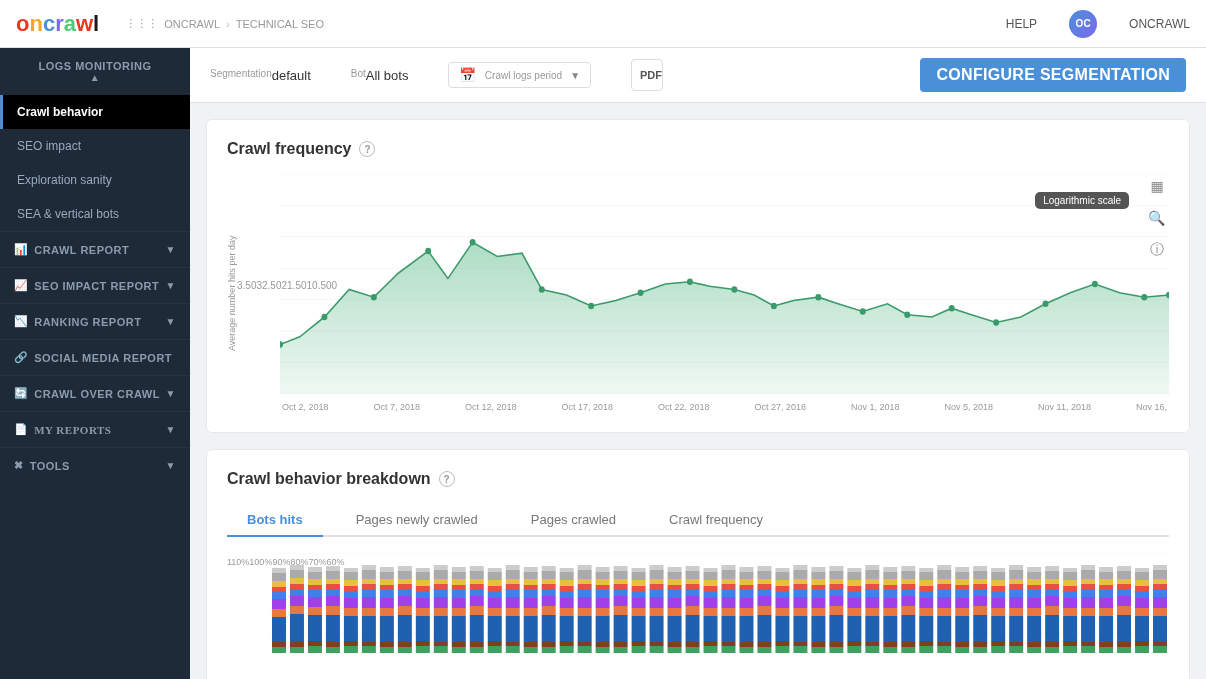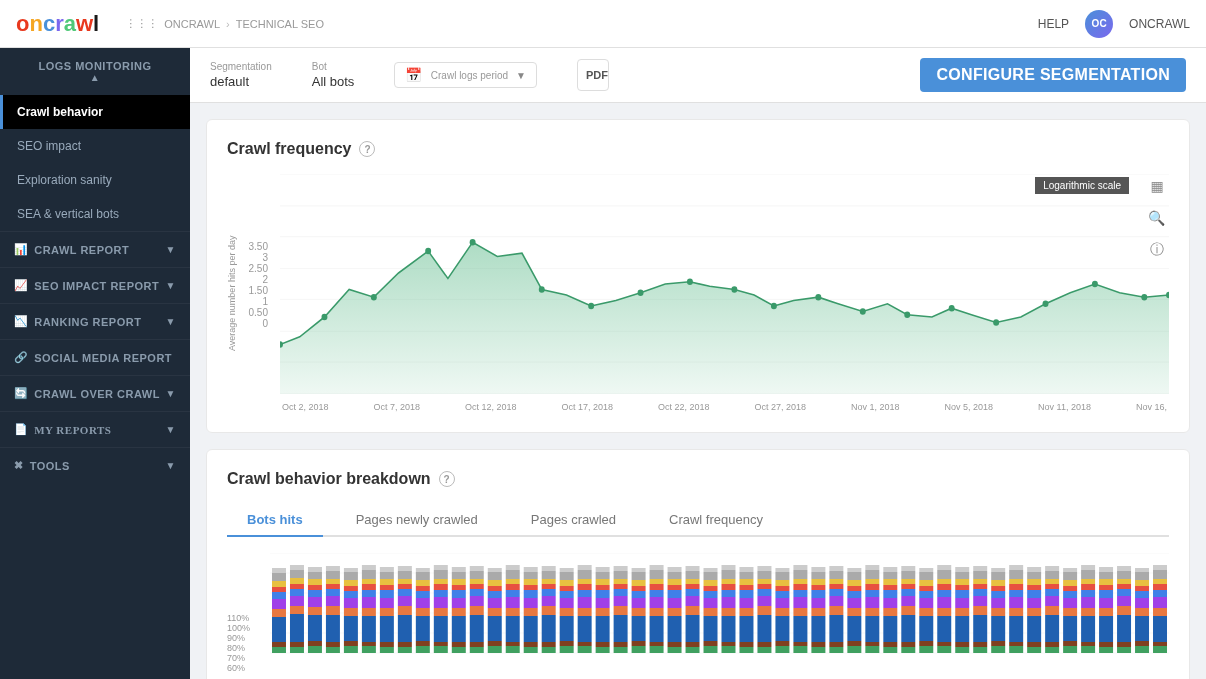--- a/index.html
+++ b/index.html
@@ -20,21 +20,21 @@
     .logo { font-size: 22px; font-weight: 800; color: #1a1a1a; }
     .logo span.o { color: #e8391e; }
     .logo span.n { color: #f5a623; }
     .logo span.c { color: #4a90d9; }
     .logo span.r { color: #7b68ee; }
     .logo span.a { color: #50c878; }
     .logo span.w { color: #e8391e; }
     .logo span.l { color: #1a1a1a; }
     .breadcrumb { display: flex; align-items: center; gap: 6px; font-size: 11px; color: #999; margin-left: 16px; }
     .breadcrumb-sep { color: #bbb; }
-    .topbar-right { display: flex; align-items: center; gap: 16px; font-size: 12px; color: #555; text-align: center; }
+    .topbar-right { display: flex; align-items: center; gap: 32px; font-size: 12px; color: #555; text-align: center; }
     .user-avatar { width: 28px; height: 28px; border-radius: 50%; background: linear-gradient(135deg, #4a90d9, #7b68ee); display: flex; align-items: center; justify-content: center; color: white; font-size: 10px; font-weight: bold; }
 
     
     .main-layout { display: flex; flex: 1; overflow: hidden; }
 
     
     .sidebar {
       width: 190px;
       background: #1e2a38;
       color: #ccd6e0;
@@ -96,21 +96,21 @@
     
     .filter-bar {
       background: #fff;
       padding: 10px 20px;
       display: flex;
       align-items: center;
       gap: 40px;
       border-bottom: 1px solid #e0e0e0;
       flex-shrink: 0;
     }
-    .filter-group { display: flex; flex-direction: column; }
+    .filter-group { display: flex; flex-direction: row; }
     .filter-label { font-size: 10px; color: #999; margin-bottom: 2px; }
     .filter-value { font-size: 13px; color: #333; font-weight: 500; }
     .filter-group.crawl-period {
       display: flex;
       flex-direction: row;
       align-items: center;
       gap: 8px;
       border: 1px solid #ddd;
       border-radius: 4px;
       padding: 4px 10px;
@@ -160,66 +160,66 @@
       justify-content: center;
       font-size: 10px;
       color: #999;
       cursor: pointer;
     }
 
     
     .chart-wrapper { position: relative; }
     .log-scale-badge {
       position: absolute;
-      top: 3px;
+      top: 18px;
       right: 40px;
       background: #555;
       color: #fff;
       font-size: 10px;
       padding: 3px 8px;
-      border-radius: 0;
+      border-radius: 5px;
     }
     .chart-icons {
       position: absolute;
       top: 0;
       right: 0;
       display: flex;
       flex-direction: column;
       gap: 8px;
     }
     .chart-icon-btn {
       width: 24px; height: 24px;
       display: flex; align-items: center; justify-content: center;
       color: #888; font-size: 14px; cursor: pointer;
     }
 
     
     .line-chart { width: 100%; height: 220px; }
 
     
     .chart-area { display: flex; gap: 8px; }
-    .y-axis { display: flex; flex-direction: column; justify-content: space-between; align-items: flex-end; font-size: 10px; color: #999; padding: 4px 4px 20px 0; width: 35px; }
+    .y-axis { display: flex; flex-direction: row; justify-content: space-between; align-items: flex-end; font-size: 10px; color: #999; padding: 4px 4px 20px 0; width: 35px; }
     .chart-main { flex: 1; position: relative; }
     .x-axis { display: flex; justify-content: space-between; font-size: 9px; color: #999; margin-top: 4px; padding: 0 2px; }
 
     
     .breakdown-tabs { display: flex; gap: 13px; margin-bottom: 16px; border-bottom: 2px solid #e0e0e0; }
     .breakdown-tab {
       padding: 8px 20px;
       font-size: 13px;
       color: #777;
       cursor: pointer;
       border-bottom: 2px solid transparent;
       margin-bottom: -2px;
     }
     .breakdown-tab.active { color: #4a90d9; border-bottom-color: #4a90d9; font-weight: 600; }
 
     
     .stacked-bar-chart { width: 100%; height: 120px; }
-    .y-axis-bar { display: flex; flex-direction: column; justify-content: flex-end; font-size: 9px; color: #999; padding: 4px 4px 4px 0; width: 35px; }
+    .y-axis-bar { display: flex; flex-direction: row; justify-content: flex-start; font-size: 9px; color: #999; padding: 4px 4px 4px 0; width: 35px; }
   </style>
 </head>
 <body>
 
 <div class="topbar">
   <div class="topbar-left">
     <div class="logo">
       <span class="o">o</span><span class="n">n</span><span class="c">c</span><span class="r">r</span><span class="a">a</span><span class="w">w</span><span class="l">l</span>
     </div>
     <div class="breadcrumb">

